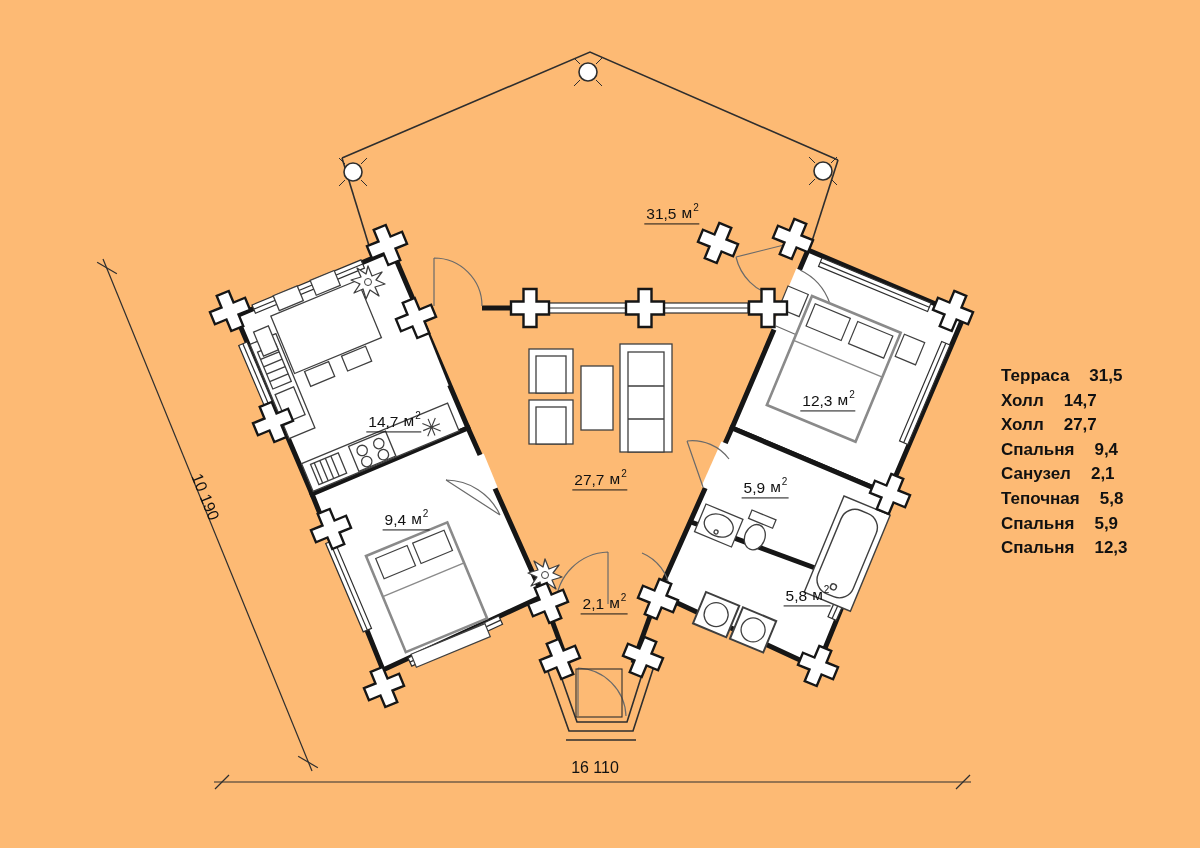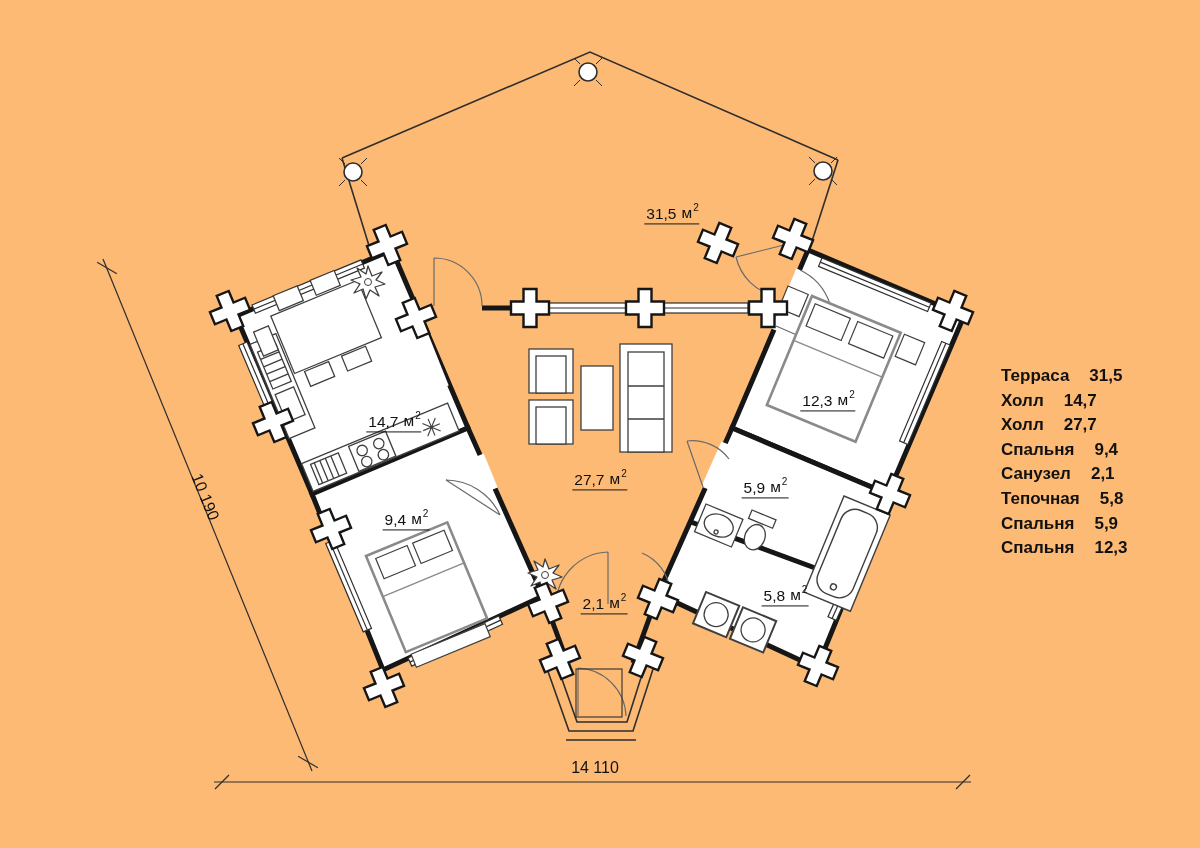--- a/index.html
+++ b/index.html
@@ -256,29 +256,29 @@
   </div>
   <div class="room-label" style="left:828px;top:401px">
     <span>12,3</span><span class="u"><span>м</span><sup>2</sup></span>
   </div>
   <div class="room-label" style="left:765px;top:488px">
     <span>5,9</span><span class="u"><span>м</span><sup>2</sup></span>
   </div>
   <div class="room-label" style="left:406px;top:520px">
     <span>9,4</span><span class="u"><span>м</span><sup>2</sup></span>
   </div>
-  <div class="room-label" style="left:785px;top:596px">
+  <div class="room-label" style="left:807px;top:596px">
     <span>5,8</span><span class="u"><span>м</span><sup>2</sup></span>
   </div>
   <div class="room-label" style="left:604px;top:604px">
     <span>2,1</span><span class="u"><span>м</span><sup>2</sup></span>
   </div>
 
   <div class="dim-label" id="dim-left-label">10 190</div>
-  <div class="dim-label" id="dim-bottom-label">14 110</div>
+  <div class="dim-label" id="dim-bottom-label">16 110</div>
 
   <div id="legend">
     <div class="legend-row">
         <span>Терраса</span>
         <span>31,5</span>
       </div>
     <div class="legend-row">
         <span>Холл</span>
         <span>14,7</span>
       </div>

